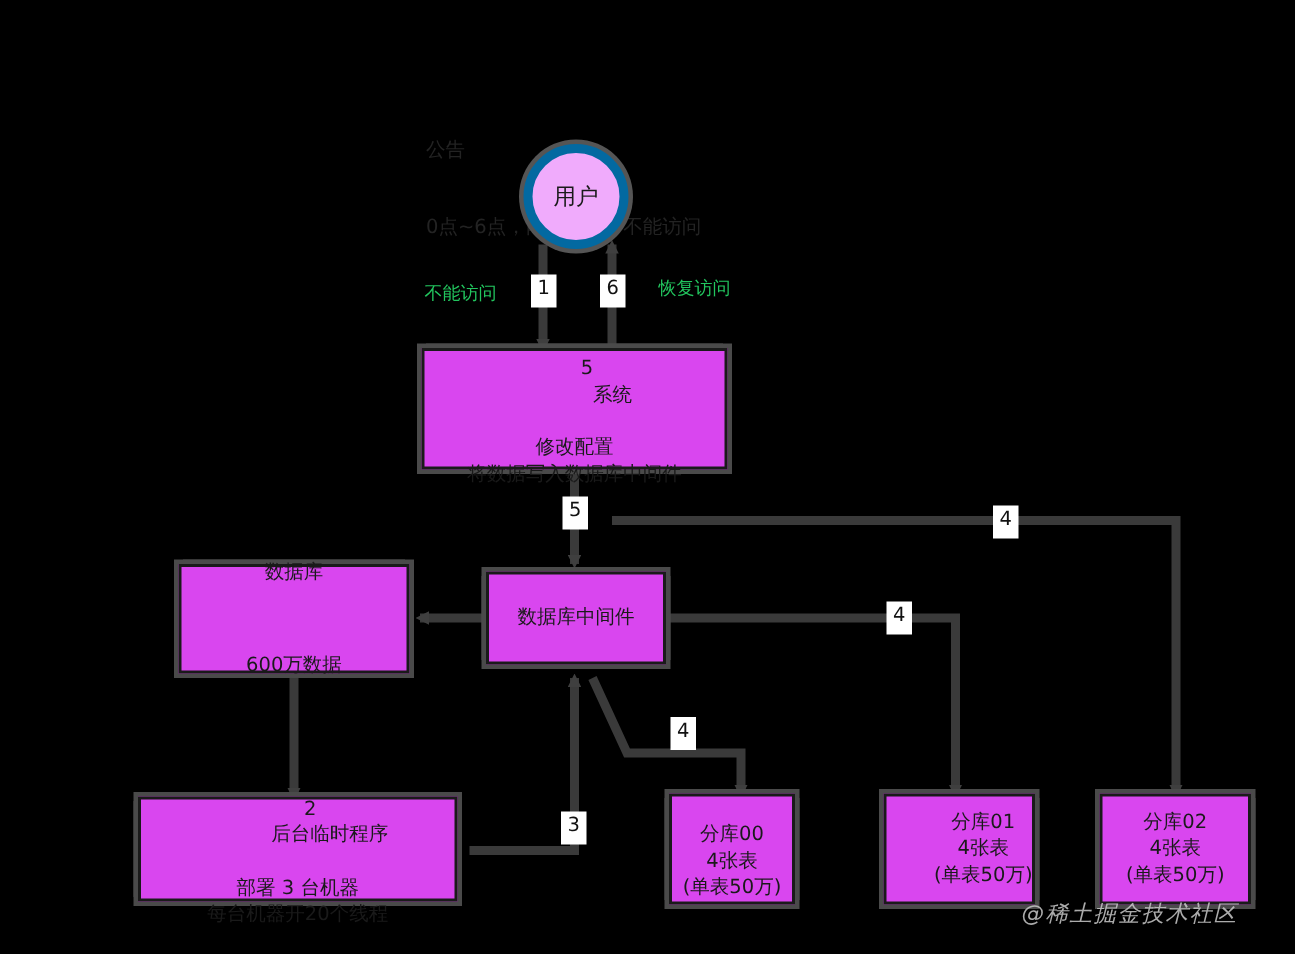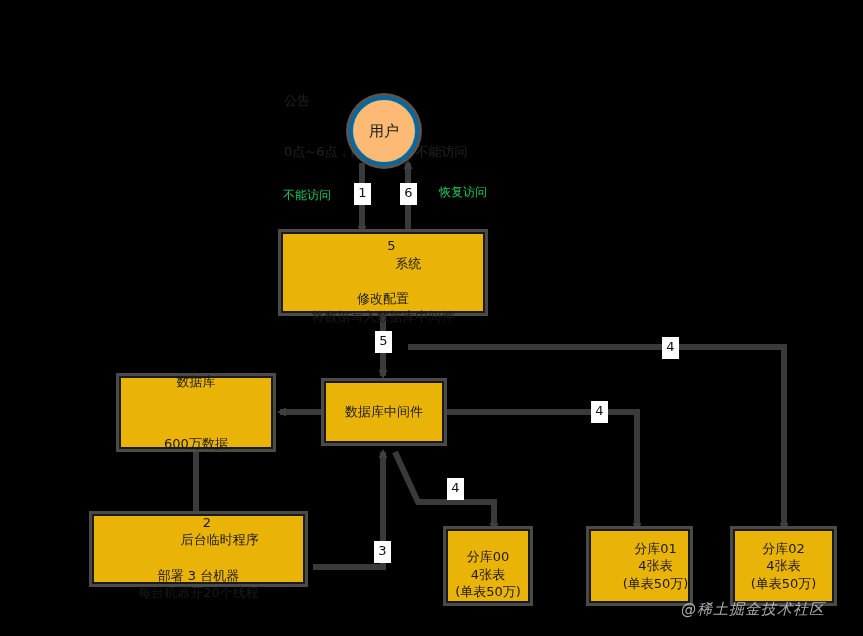--- a/index.html
+++ b/index.html
@@ -17,38 +17,38 @@
   }
   #canvas {
     position: absolute;
     left: 0; top: 0;
     width: 863px;
     height: 636px;
   }
   .node {
     position: absolute;
     box-sizing: border-box;
-    background: #eab308;
+    background: #d946ef;
     border: 2px solid #1a1a1a;
     color: #1a1a1a;
     display: flex;
     flex-direction: column;
     align-items: center;
     justify-content: center;
     text-align: center;
     font-size: 13px;
     line-height: 1.35;
     box-shadow: 3px 3px 0 #4a4a4a, -3px 3px 0 #4a4a4a, 3px -3px 0 #4a4a4a, -3px -3px 0 #4a4a4a;
   }
   .node .line { display: block; white-space: pre; }
   .circle-node {
     position: absolute;
     box-sizing: border-box;
-    background: #fdba74;
-    border: 4px solid #0369a1;
+    background: #f0abfc;
+    border: 6px solid #0369a1;
     border-radius: 50%;
     color: #1a1a1a;
     display: flex;
     align-items: center;
     justify-content: center;
     font-size: 15px;
     box-shadow: 0 0 0 3px #555555;
   }
   .edge-label {
     position: absolute;
@@ -136,21 +136,21 @@
 
 <div class="node" style="left:119px; top:376px; width:154px; height:73px;gap:44px;">
   <span class="line">数据库</span>
   <span class="line">600万数据</span>
 </div>
 
 <div class="node" style="left:324px; top:381px; width:120px; height:62px;">
   <span class="line">数据库中间件</span>
 </div>
 
-<div class="node" style="left:92px; top:514px; width:213px; height:70px;">
+<div class="node" style="left:92px; top:531px; width:213px; height:70px;">
   <span class="line">
     <span>2</span>
     <span style="margin-left:26px;">后台临时程序</span>
   </span>
   <span class="line">部署 3 台机器</span>
   <span class="line">每台机器开20个线程</span>
 </div>
 
 <div class="node" style="left:446px; top:529px; width:84px; height:74px;justify-content:flex-end;">
   <span class="line">分库00</span>

